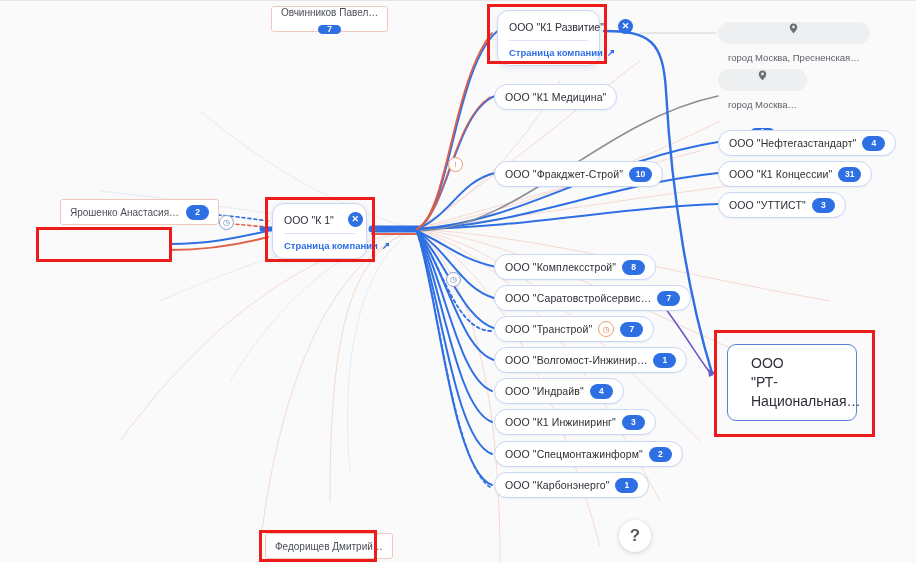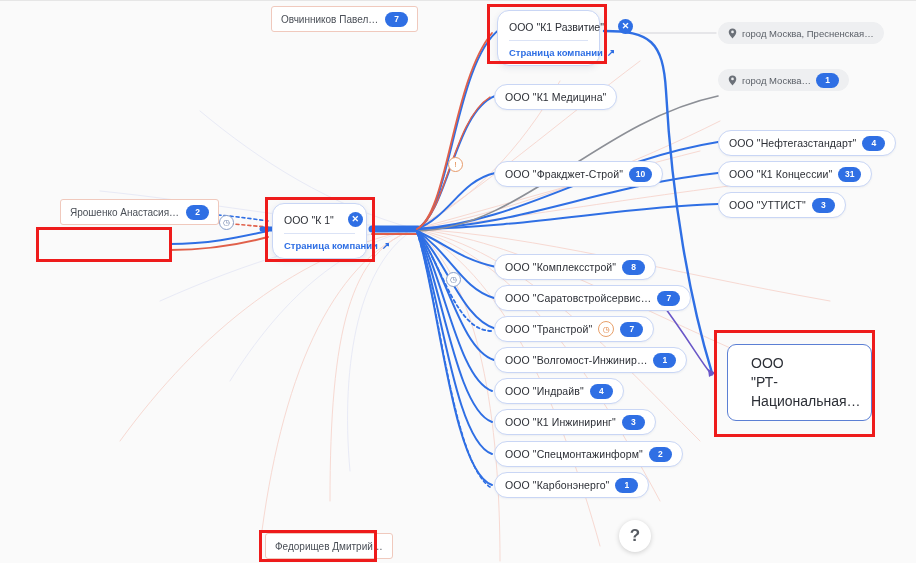--- a/index.html
+++ b/index.html
@@ -88,21 +88,22 @@
   }
   
   .address {
     background: #eeeff1;
     border: 1px solid #eeeff1;
     border-radius: 14px;
     height: 22px;
     padding: 0 9px;
     font-size: 9.5px;
     color: #5b6068;
-    gap: 5px;
+    gap: 18px;
+    flex-direction: column;
   }
   .pin { width: 9px; height: 11px; flex: 0 0 auto; }
   
   .card {
     display: block;
     background: #ffffff;
     border: 1px solid #c9d6f5;
     border-radius: 12px;
     padding: 8px 11px 7px 11px;
     box-shadow: 0 2px 6px rgba(40,60,120,0.10);
@@ -281,21 +282,21 @@
     <div class="card-top">
       <span>ООО "К 1"</span>
       <span class="close-icon">✕</span>
     </div>
     <div class="card-link">
       <span>Страница компании</span>
       <span class="arrow-ne">↗</span>
     </div>
   </div>
 
-  <div class="node person" style="left:271px; top:5px;">
+  <div class="node person" style="left:271px; top:5px;flex-direction:column;">
     <span>Овчинников Павел…</span>
     <span class="badge">7</span>
   </div>
   <div class="node person" style="left:60px; top:198px;text-align:center;">
     <span>Ярошенко Анастасия…</span>
     <span class="badge">2</span>
   </div>
   <div class="node person" style="left:265px; top:532px;">
     <span>Федорищев Дмитрий…</span>
   </div>
@@ -362,21 +363,21 @@
   </div>
   <div class="node company" style="left:494px; top:440px;">
     <span class="label">ООО "Спецмонтажинформ"</span>
     <span class="badge">2</span>
   </div>
   <div class="node company" style="left:494px; top:471px;">
     <span class="label">ООО "Карбонэнерго"</span>
     <span class="badge">1</span>
   </div>
 
-  <div class="node bignode" style="left:727px; top:343px; width:145px;padding-left:23px;">
+  <div class="node bignode" style="left:727px; top:343px; width:130px;padding-left:23px;">
     <div>ООО</div>
     <div>"РТ-</div>
     <div>Национальная…</div>
   </div>
 
   <div class="edge-marker em-clock" style="left:219px; top:214px;">◷</div>
   <div class="edge-marker em-warn" style="left:448px; top:156px;">!</div>
   <div class="edge-marker em-clock" style="left:446px; top:271px;">◷</div>
 
   <div class="help-btn" style="left:619px; top:519px;">

